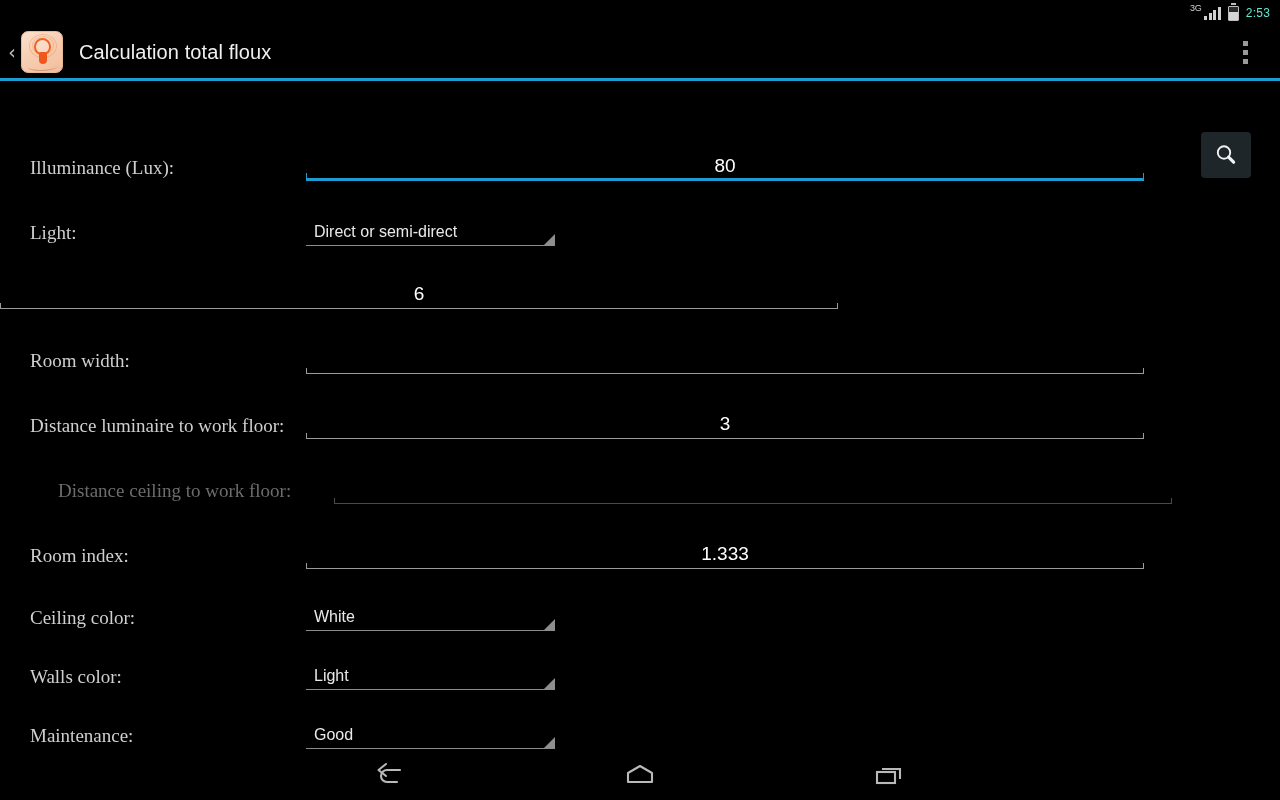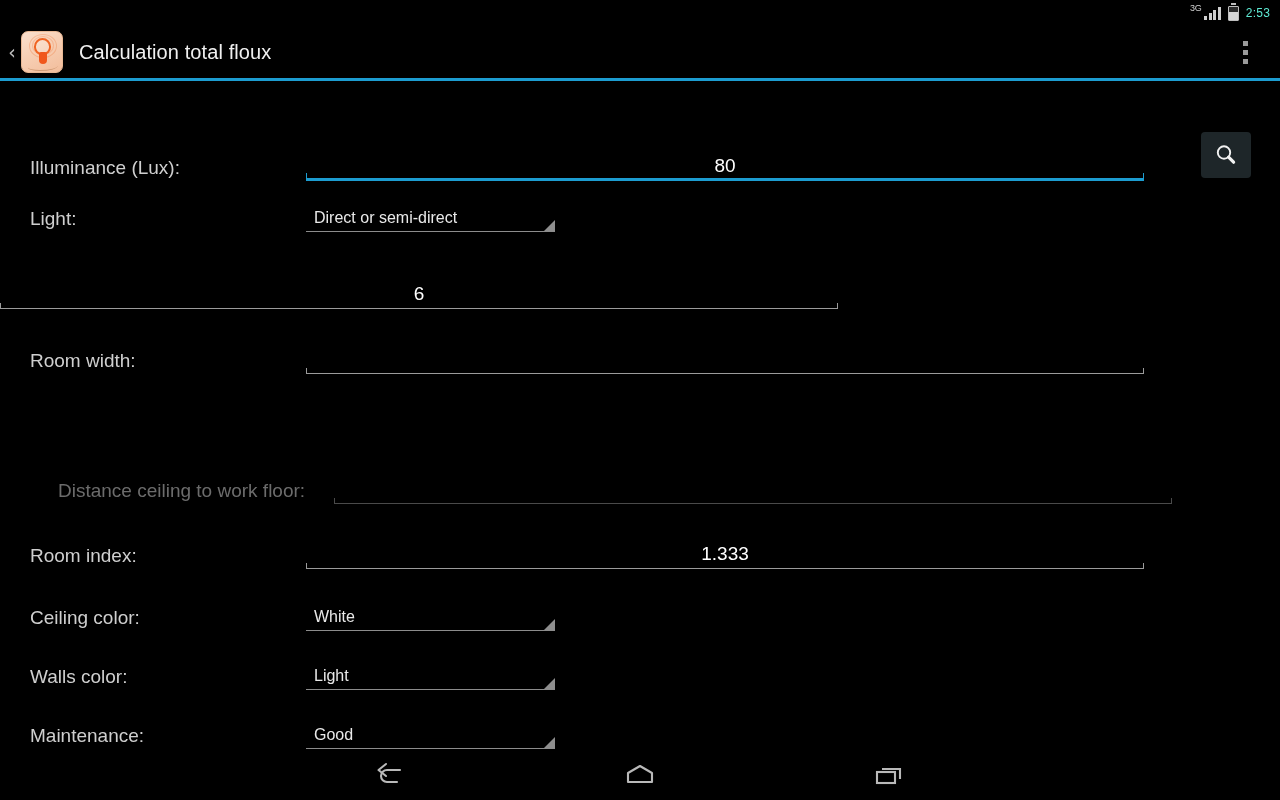--- a/index.html
+++ b/index.html
@@ -197,20 +197,21 @@
     height: 48px;
   }
   .lbl {
     width: 306px;
     padding-left: 30px;
     font-size: 19px;
     color: #cfcfcf;
     line-height: 22px;
     white-space: nowrap;
     padding-bottom: 2px;
+    font-family: Liberation Serif, serif;
   }
   .lbl.dim { color: #6c6c6c; margin-left: 28px; }
 
   
   .field {
     position: relative;
     height: 34px;
     flex: none;
   }
   .field .val {
@@ -373,21 +374,21 @@
       </span>
     </div>
 
     <div class="search-btn">
       <svg width="26" height="26" viewBox="0 0 26 26">
         <circle cx="11" cy="10.5" r="6.2" fill="none" stroke="#f2f2f2" stroke-width="1.9"></circle>
         <line x1="15.6" y1="15.2" x2="20.6" y2="20.2" stroke="#f2f2f2" stroke-width="3.2" stroke-linecap="round"></line>
       </svg>
     </div>
 
-    <div class="row" style="top:103px;">
+    <div class="row" style="top:117px;">
       <span class="lbl">Light:</span>
       <span class="spinner" style="width:249px;">
         <span class="sval">Direct or semi-direct</span>
         <span class="srule"></span>
         <span class="sarrow"></span>
       </span>
     </div>
 
     <div class="row" style="top:180px;">
       <span class="field" style="width:838px;">
@@ -410,20 +411,34 @@
           <span class="rule"></span>
           <span class="tick-r"></span>
       </span>
       <span class="unit-spinner" style="top:14px;">
         <span class="sval">m</span>
         <span class="srule"></span>
         <span class="sarrow"></span>
       </span>
     </div>
 
+    <div class="row" style="top:310px;">
+      <span class="lbl">Distance luminaire to work floor:</span>
+      <span class="field" style="width:838px;">
+        <span class="val">3</span>
+        <span class="tick-l"></span>
+          <span class="rule"></span>
+          <span class="tick-r"></span>
+      </span>
+      <span class="unit-spinner" style="top:14px;">
+        <span class="sval">m</span>
+        <span class="srule"></span>
+        <span class="sarrow"></span>
+      </span>
+    </div>
 
     <div class="row" style="top:375px;">
       <span class="lbl dim">Distance ceiling to work floor:</span>
       <span class="field disabled" style="width:838px;">
         <span class="val"></span>
         <span class="tick-l"></span>
           <span class="rule"></span>
           <span class="tick-r"></span>
       </span>
       <span class="unit-spinner dim" style="top:14px;">

